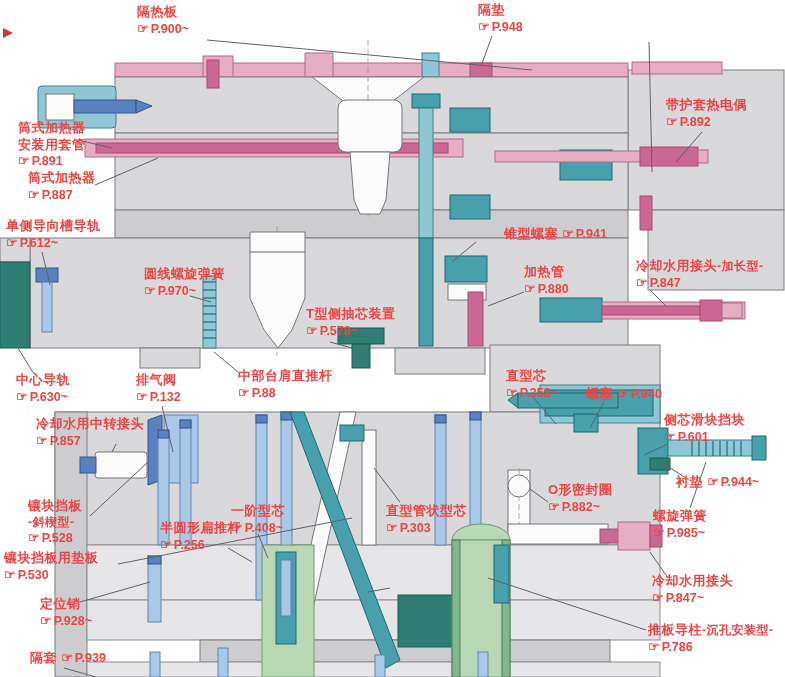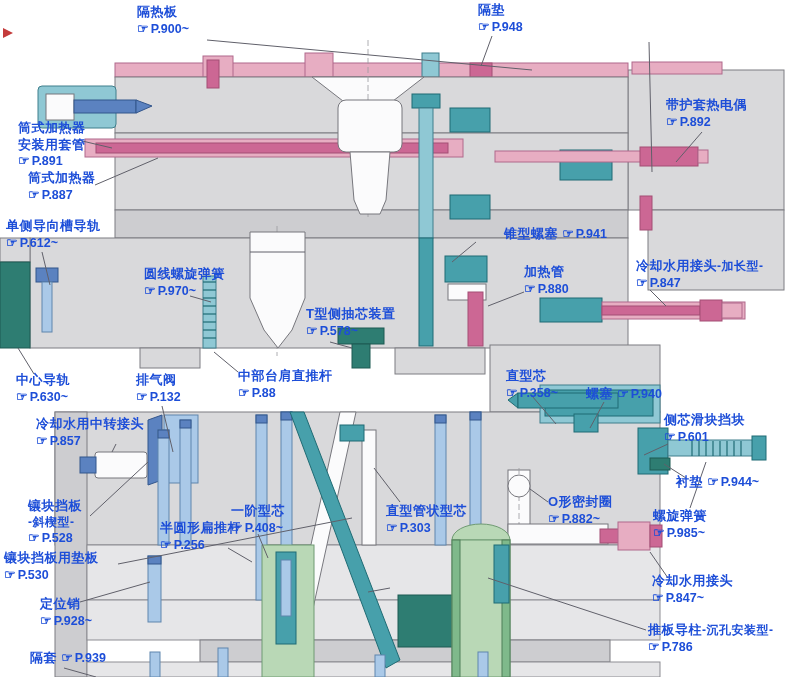--- a/index.html
+++ b/index.html
@@ -18,21 +18,21 @@
   .tll{fill:#8fc8d4;stroke:#3f7f8c;stroke-width:1;}
   .bl {fill:#5b82c0;stroke:#33568c;stroke-width:1;}
   .bll{fill:#aac9e8;stroke:#5f85ad;stroke-width:1;}
   .gn {fill:#b9d8b6;stroke:#6f9a72;stroke-width:1;}
   .gnd{fill:#7fb98b;stroke:#4f7f58;stroke-width:1;}
   .ld {stroke:#60606a;stroke-width:1;fill:none;}
   .cl {stroke:#9a9aa0;stroke-width:0.8;stroke-dasharray:6 3;fill:none;}
   .sp {stroke:#1f6b74;stroke-width:1.2;}
   .red{fill:#c43b3b;}
   
-  .callout{position:absolute;color:#1d4ed8;font-weight:700;font-size:13px;line-height:1.28;
+  .callout{position:absolute;color:#ef4444;font-weight:700;font-size:13px;line-height:1.28;
            white-space:nowrap;letter-spacing:0.5px;}
   .c-name{display:block;}
   .c-sub{font-size:12px;font-weight:700;}
   .c-ref{display:block;font-size:12.5px;font-weight:600;letter-spacing:0;}
   .ref-icon{font-size:13px;margin-right:2px;}
   .inline .c-name,.inline .c-ref,.inline .c-sub{display:inline;}
 </style>
 </head>
 <body>
 
@@ -342,21 +342,21 @@
 <div class="callout" style="left:231px;top:503px">
       <span class="c-name">一阶型芯</span>
       <span class="c-ref"><span class="ref-icon">☞</span><span>P.408~</span></span>
     </div>
 
 <div class="callout" style="left:386px;top:503px">
       <span class="c-name">直型管状型芯</span>
       <span class="c-ref"><span class="ref-icon">☞</span><span>P.303</span></span>
     </div>
 
-<div class="callout" style="left:548px;top:494px">
+<div class="callout" style="left:548px;top:482px">
       <span class="c-name">O形密封圈</span>
       <span class="c-ref"><span class="ref-icon">☞</span><span>P.882~</span></span>
     </div>
 
 <div class="callout" style="left:653px;top:508px">
       <span class="c-name">螺旋弹簧</span>
       <span class="c-ref"><span class="ref-icon">☞</span><span>P.985~</span></span>
     </div>
 
 <div class="callout" style="left:4px;top:550px">

